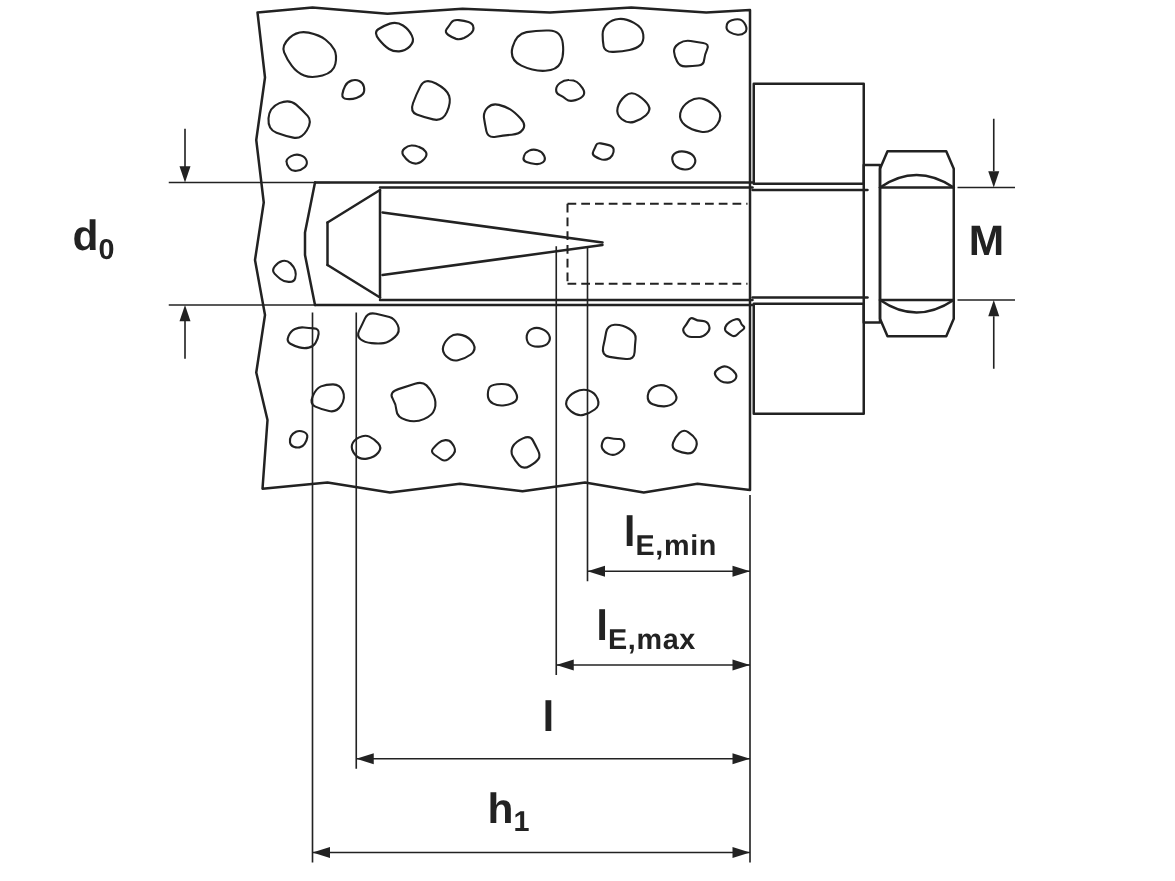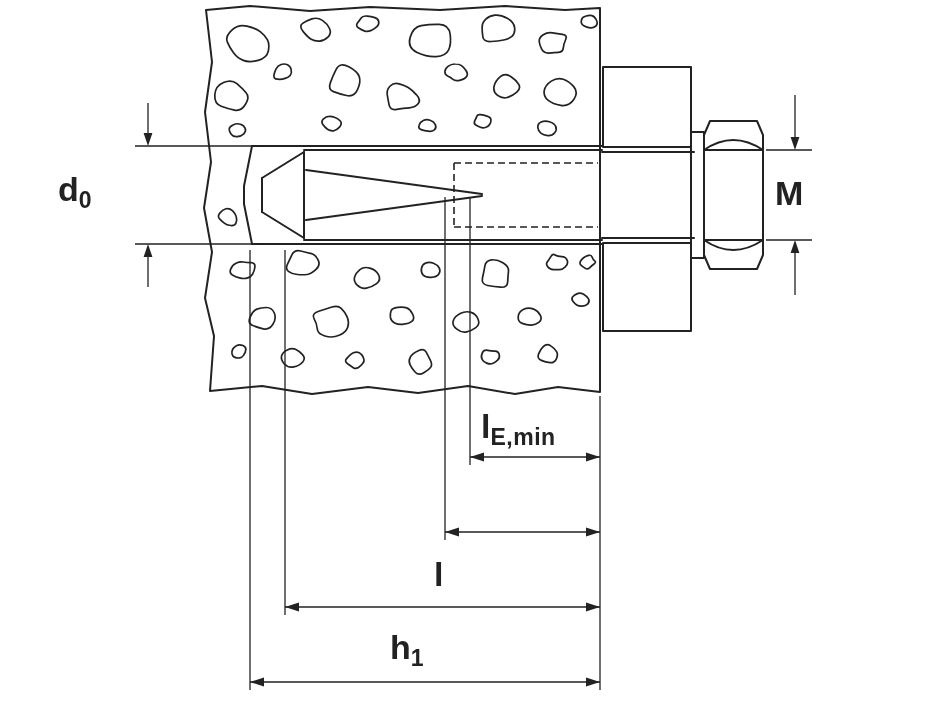--- a/index.html
+++ b/index.html
@@ -174,22 +174,25 @@
       <polygon class="arr" points="600,682 586,677.6 586,686.4"></polygon>
     </g>
   </svg>
 
   <div class="dim-label" style="left:58px;top:172px">
     <span class="main">d</span><span class="sub">0</span>
   </div>
   <div class="dim-label" style="left:775px;top:176px">
     <span class="main">M</span><span class="sub"></span>
   </div>
-  <div class="dim-label" style="left:481px;top:409px">
+  <div class="dim-label" style="left:499px;top:409px">
     <span class="main">l</span><span class="sub">E,min</span>
+  </div>
+  <div class="dim-label" style="left:477px;top:484px">
+    <span class="main">l</span><span class="sub">E,max</span>
   </div>
   <div class="dim-label" style="left:434px;top:557px">
     <span class="main">l</span><span class="sub"></span>
   </div>
   <div class="dim-label" style="left:390px;top:630px">
     <span class="main">h</span><span class="sub">1</span>
   </div>
 
 </div>
 

